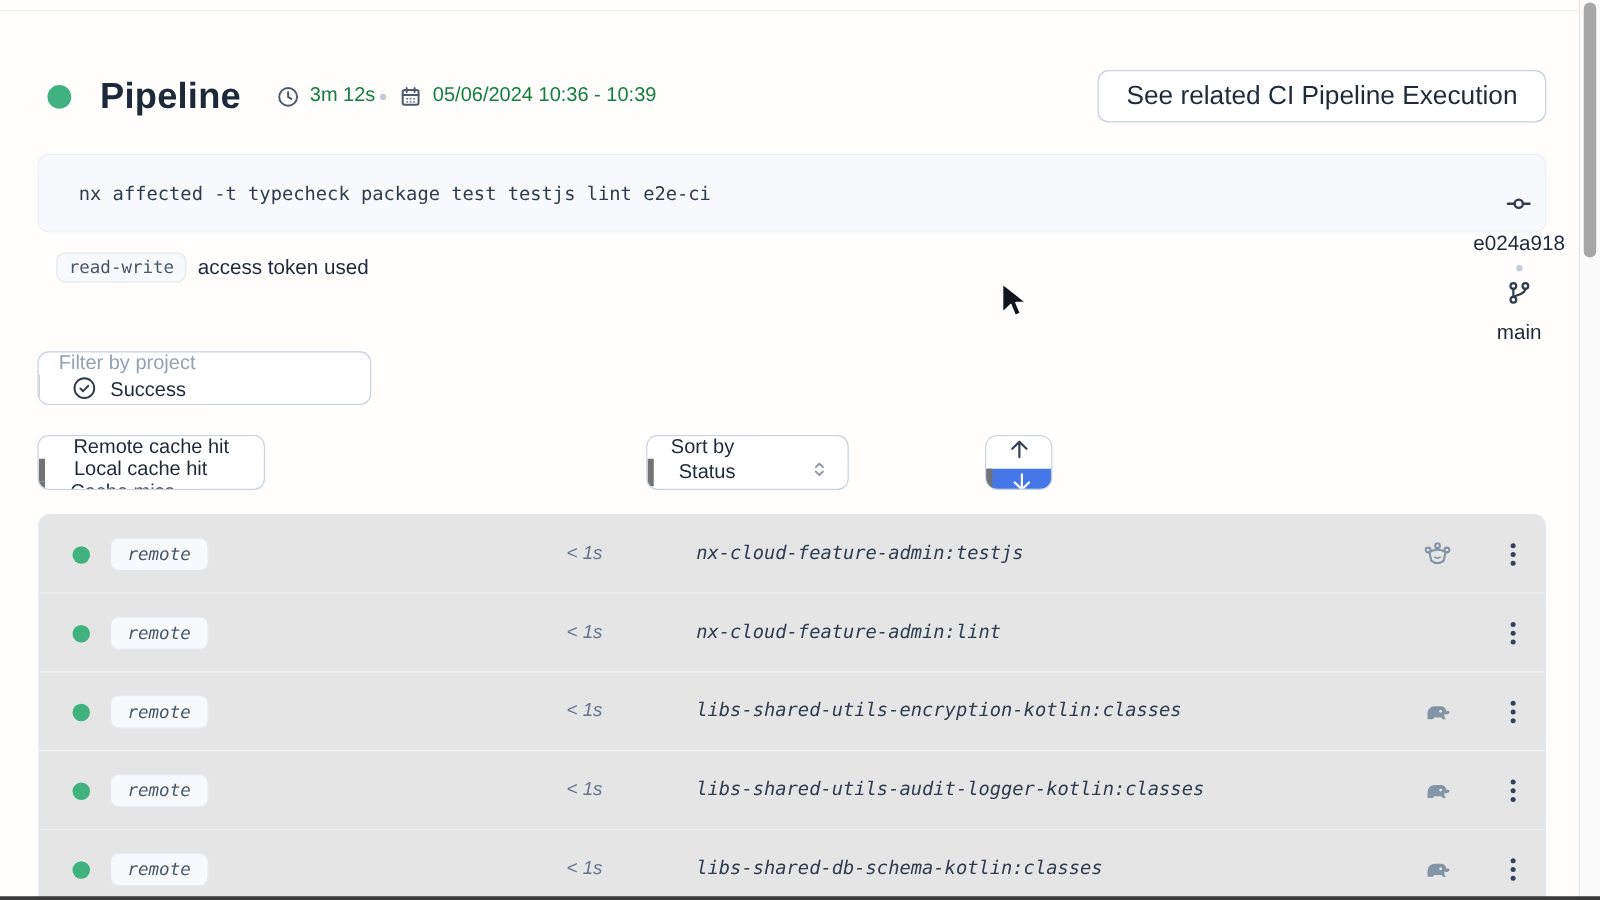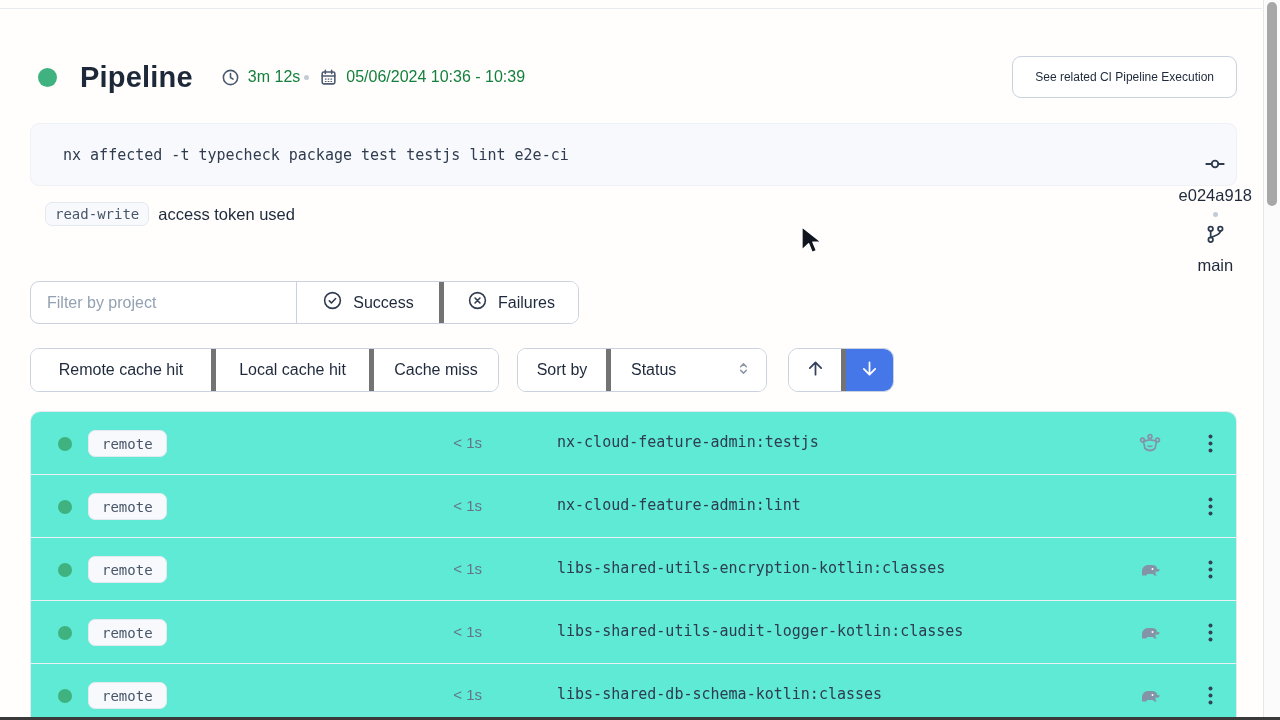--- a/index.html
+++ b/index.html
@@ -12,39 +12,39 @@
   .top-line { left:0; top:8px; width:1262px; height:1px; background:#e7ebf1; }
 
   
   .header { left:30px; top:55px; width:1207px; height:44px; display:flex; align-items:center; }
   .status-dot { width:19px; height:19px; border-radius:50%; background:#3fb27f; margin-left:8px; }
   .status-title { font-size:29px; font-weight:700; color:#1d2939; margin-left:23px; letter-spacing:.2px; }
   .meta { display:flex; align-items:center; gap:8px; margin-left:28px; font-size:16px; color:#15803d; }
   .meta svg { display:block; }
   .meta-sep { width:5px; height:5px; border-radius:50%; background:#c3cbd6; margin:0 4px; }
   .related-btn { margin-left:auto; height:42px; padding:0 22px; background:#fff;
-                 border:1px solid #c9d2de; border-radius:9px; font-size:12px; color:#1e293b;
+                 border:1px solid #c9d2de; border-radius:9px; font-size:21px; color:#1e293b;
                  font-family:inherit; display:flex; align-items:center; cursor:pointer; }
 
   
   .cmd { left:30px; top:123px; width:1207px; height:63px; background:#f7f9fc;
          border:1px solid #eef1f6; border-radius:9px; display:flex; align-items:center; }
   .cmd code { font-family:"DejaVu Sans Mono", monospace; font-size:15px; color:#2f3b4e; margin-left:32px; }
 
   
   .token-row { left:45px; top:199px; width:1207px; height:30px; display:flex; align-items:center; }
   .token-badge { font-family:"DejaVu Sans Mono", monospace; font-size:14px; color:#475569;
                  background:#f7f9fc; border:1px solid #e4e9f0; border-radius:7px; padding:3px 9px; }
   .token-label { font-size:16.5px; color:#1e293b; margin-left:9px; }
   .vcs { margin-left:auto; display:flex; align-items:center; gap:7px; font-size:16.5px; color:#1e293b;flex-direction:column; }
   .vcs .meta-sep { margin:0 3px; }
 
   
   .seg-group { display:flex; align-items:stretch; background:#fff; border:1px solid #c9d2de;
-               border-radius:9px; overflow:hidden; }
+               border-radius:9px; overflow:hidden;flex-direction:column; }
   .seg { display:flex; align-items:center; justify-content:center; gap:10px; font-size:16px;
          color:#1e293b; background:#fff; border:none; border-left:5px solid #737373;
          font-family:inherit; cursor:pointer; }
   .seg:first-child { border-left:none; }
 
   .filter-row { left:30px; top:281px; height:43px; }
   .filter-input { width:265px; border:none; outline:none; font-size:16px; color:#1e293b;
                   padding:0 16px; font-family:inherit; background:transparent; }
   .filter-input::placeholder { color:#93a1b3; }
   .seg-success { width:143px; font-weight:500; }
@@ -59,21 +59,21 @@
   .sort-select { width:160px; justify-content:flex-start; padding:0 14px 0 20px; position:relative; }
   .sort-select .chev { margin-left:auto; }
 
   .dir-group { left:788px; top:348px; height:44px; border-radius:10px; }
   .seg-arrow { width:52px; }
   .seg-arrow.active { background:#4677e8; }
 
   
   .task-table { left:30px; top:411px; width:1207px; height:309px; background:#fff;
                 border:1px solid #e4e9f0; border-bottom:none; border-radius:10px 10px 0 0; overflow:hidden; }
-  .trow { position:relative; height:63px; border-bottom:1px solid #edf0f4; cursor:pointer; background:#5eead4; }
+  .trow { position:relative; height:63px; border-bottom:1px solid #edf0f4; cursor:pointer; background:#e5e5e5;font-style:italic; }
   .trow:last-child { border-bottom:none; }
   .trow .dot { position:absolute; left:27px; top:25px; width:14px; height:14px; border-radius:50%; background:#3fb27f; }
   .trow .badge { position:absolute; left:57px; top:18px; height:27px; padding:0 13px;
                  display:flex; align-items:center; font-family:"DejaVu Sans Mono", monospace;
                  font-size:14px; color:#475569; background:#f7f9fc; border:1px solid #e4e9f0; border-radius:7px; }
   .trow .dur { position:absolute; left:385px; top:22px; width:66px; text-align:right;
                font-size:15px; color:#64748b; }
   .trow .tname { position:absolute; left:526px; top:21px; font-family:"DejaVu Sans Mono", monospace;
                  font-size:15px; color:#2f3b4e; }
   .trow .tool { position:absolute; left:1107px; top:20px; width:24px; height:24px; }

